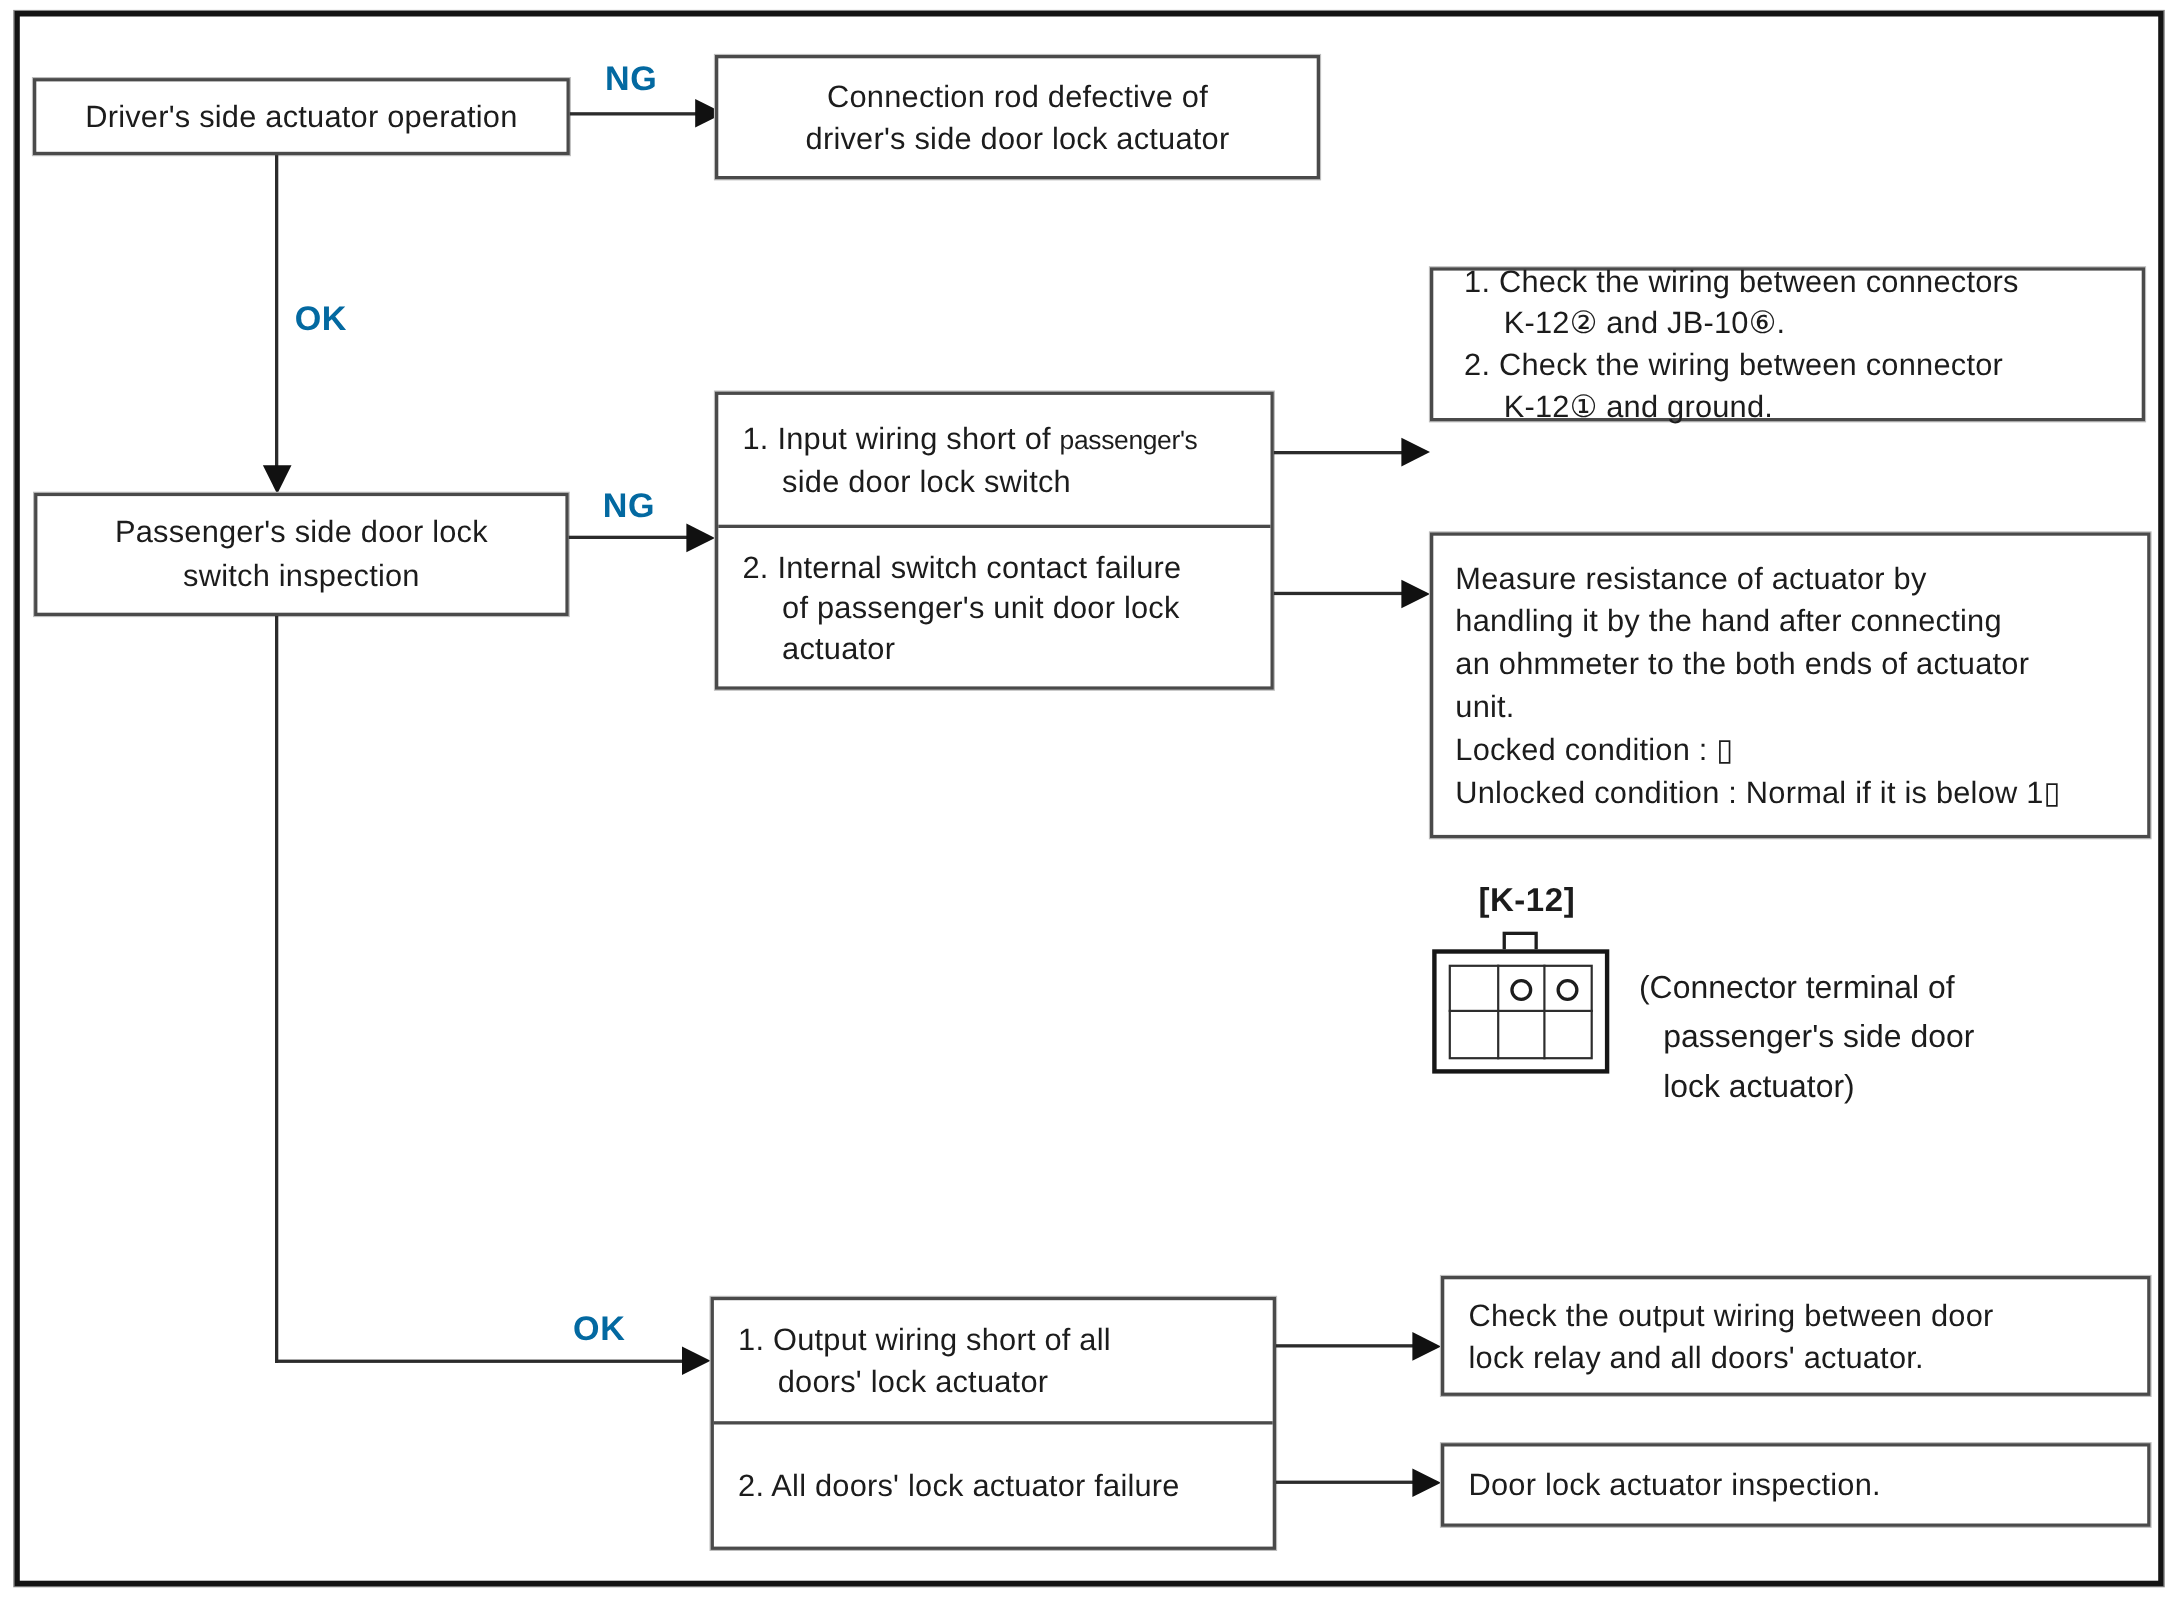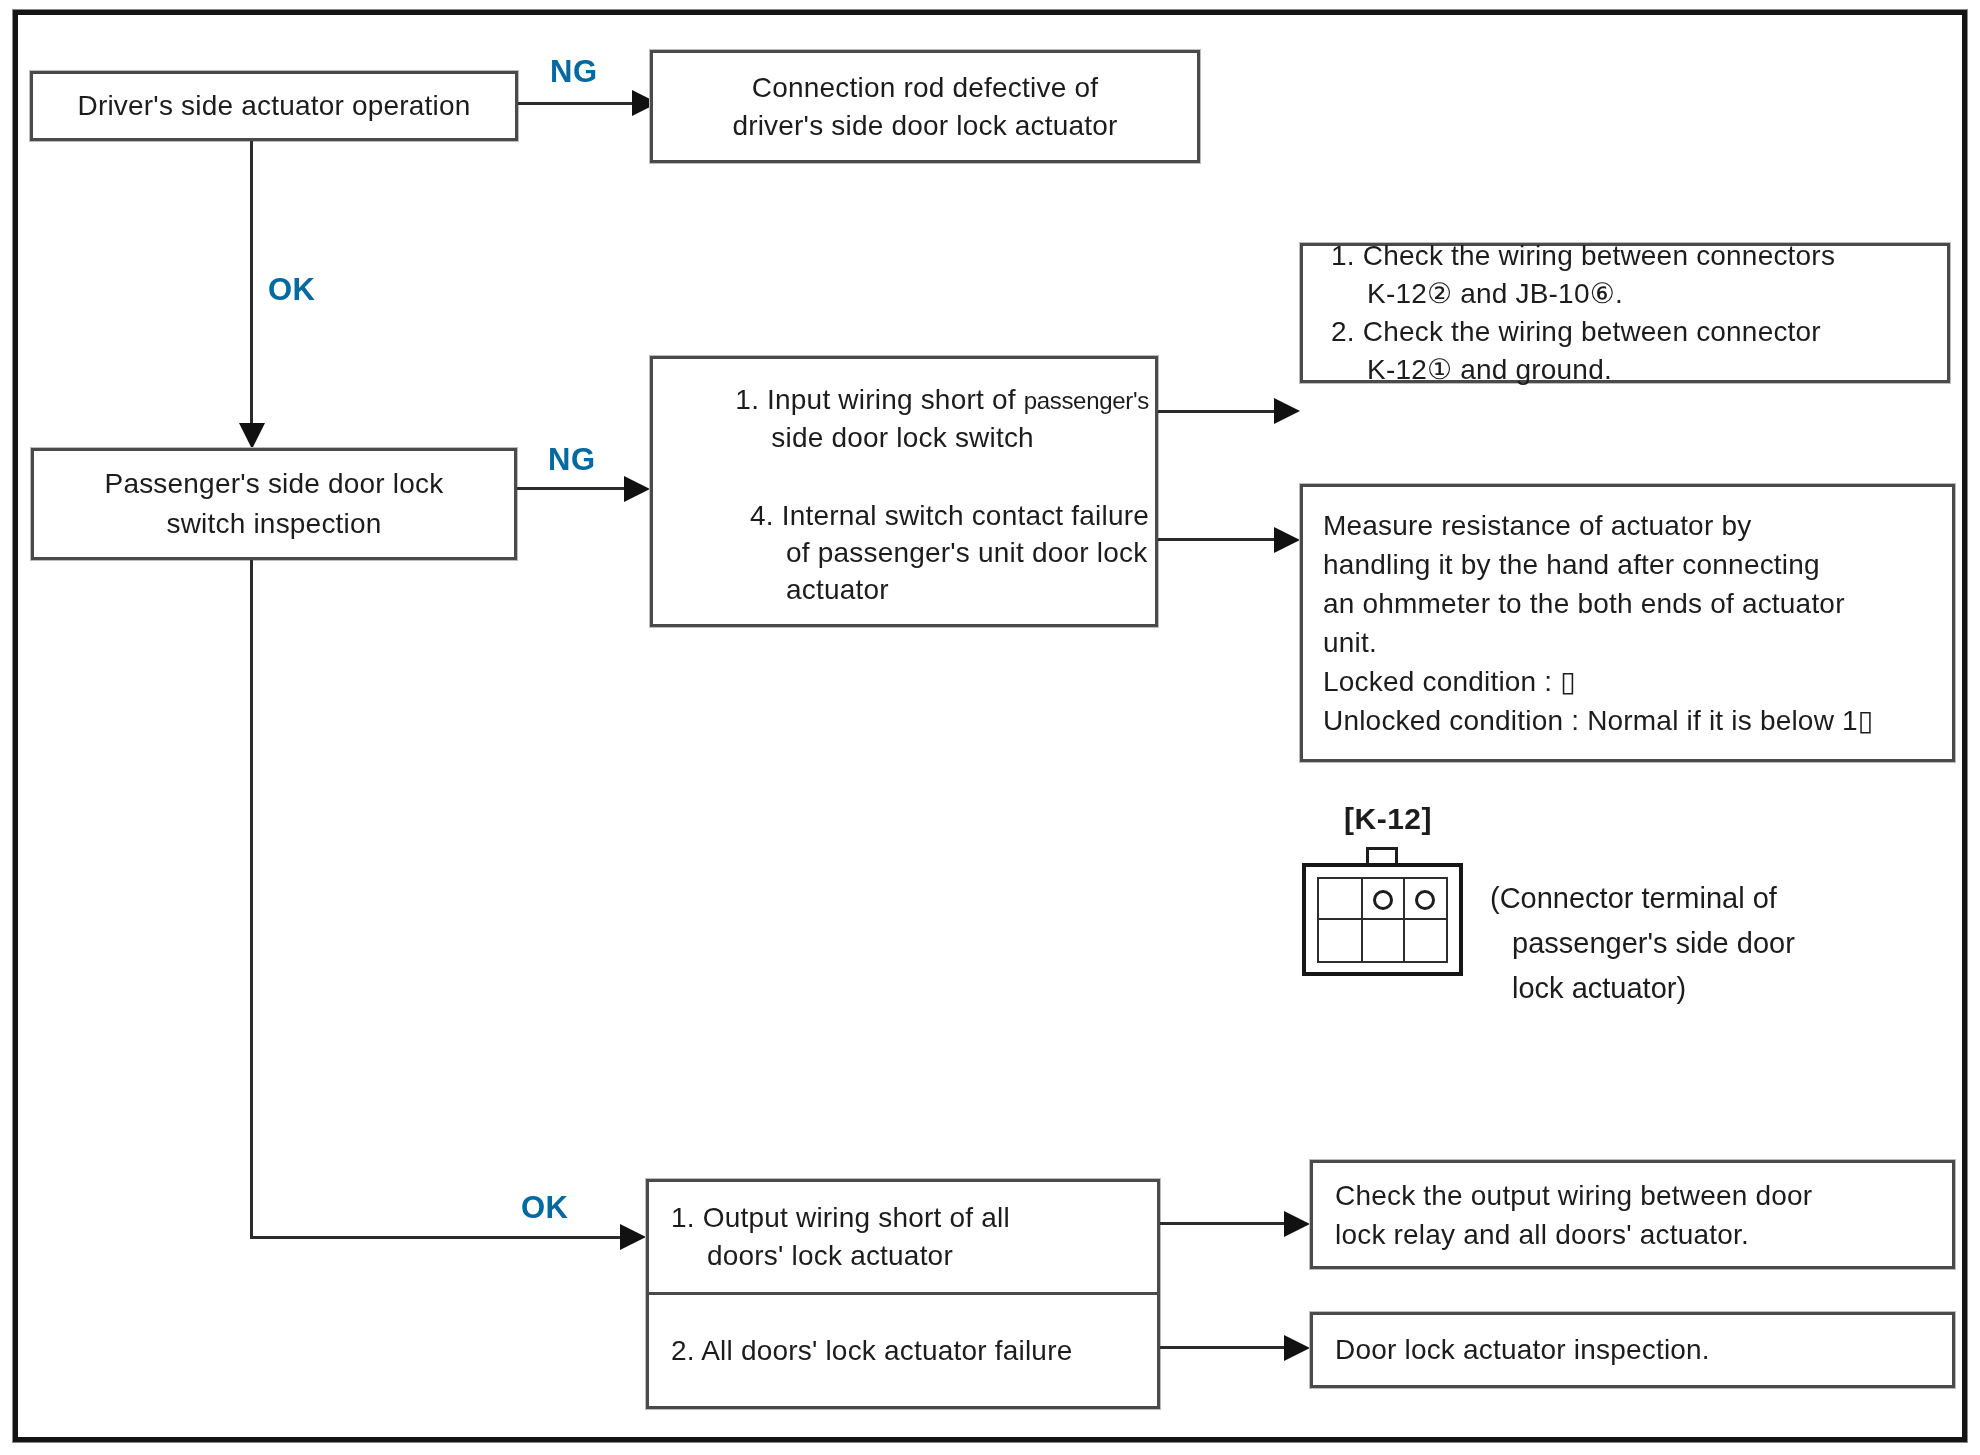--- a/index.html
+++ b/index.html
@@ -67,28 +67,28 @@
 
   <div class="box center t" style="left:31px;top:448px;width:486px;height:112px;line-height:40px;">
     <div>Passenger's side door lock</div>
     <div>switch inspection</div>
   </div>
 
   <div class="flowlbl" style="left:548px;top:442px;">NG</div>
   <div class="hline" style="left:517px;top:487px;width:111px;"></div>
   <div class="head-r" style="left:624px;top:476px;"></div>
 
-  <div class="box t divided" style="left:650px;top:356px;width:508px;height:271px;display:flex;flex-direction:column;line-height:37px;align-items:flex-end;">
+  <div class="box t divided" style="left:650px;top:356px;width:508px;height:271px;display:flex;flex-direction:column;line-height:37px;">
     <div class="comp" style="height:118px;">
       <div><span>1. Input wiring short of </span><span class="small-w">passenger's</span></div>
       <div class="indent">side door lock switch</div>
     </div>
     <div class="comp-divider"></div>
     <div class="comp" style="flex:1;">
-      <div>4. Internal switch contact failure</div>
+      <div>2. Internal switch contact failure</div>
       <div class="indent">of passenger's unit door lock</div>
       <div class="indent">actuator</div>
     </div>
   </div>
 
   <div class="hline" style="left:1158px;top:410px;width:118px;"></div>
   <div class="head-r" style="left:1274px;top:398px;"></div>
   <div class="hline" style="left:1158px;top:538px;width:118px;"></div>
   <div class="head-r" style="left:1274px;top:527px;"></div>
 

